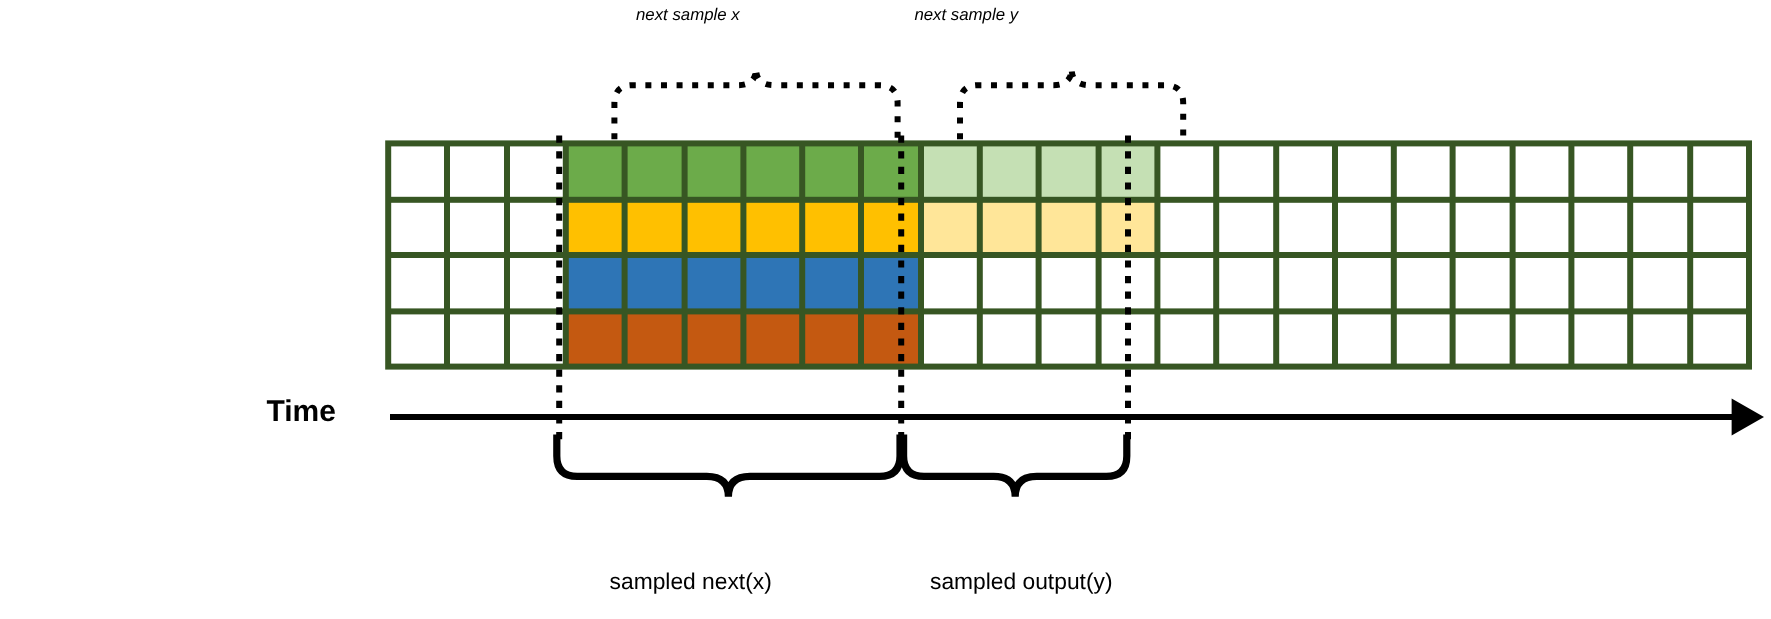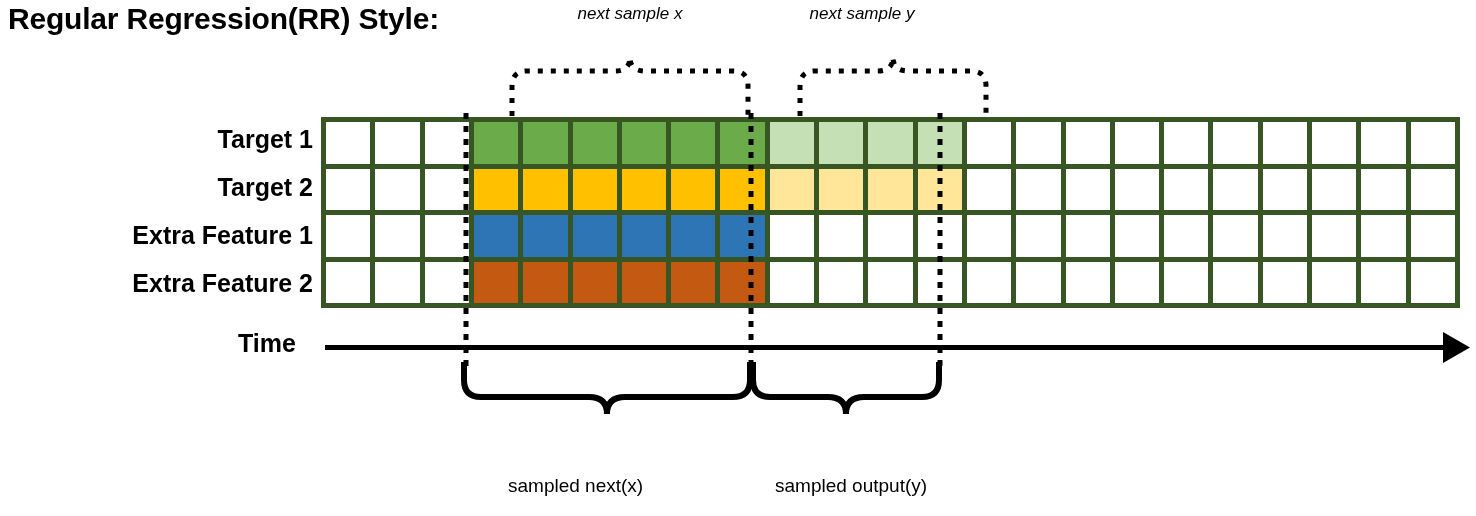--- a/index.html
+++ b/index.html
@@ -1,51 +1,44 @@
 <!DOCTYPE html>
 <html><head>
 <meta charset="utf-8">
 <style>
   html,body{margin:0;padding:0;}
   body{width:1476px;height:516px;background:#fff;font-family:"Liberation Sans",sans-serif;overflow:hidden;position:relative;}
   #stage{position:absolute;left:0;top:0;width:1476px;height:516px;}
 
   .title{position:absolute;left:8px;top:2px;font-size:30px;font-weight:bold;color:#000;white-space:nowrap;letter-spacing:-0.2px;}
 
-  .ann{position:absolute;font-size:17px;font-style:italic;color:#000;white-space:nowrap;text-align:center;}
+  .ann{position:absolute;font-size:14px;font-style:italic;color:#000;white-space:nowrap;}
 
   .rowlabel{position:absolute;right:0;font-size:25px;font-weight:bold;color:#000;white-space:nowrap;text-align:right;line-height:1;}
   #labels{position:absolute;left:0;top:117px;width:313px;height:191px;}
 
   #grid{position:absolute;left:321px;top:117px;width:1139px;height:191px;background:#375623;}
   .cell{position:absolute;background:#ffffff;}
 
   .timelabel{position:absolute;font-size:25px;font-weight:bold;color:#000;white-space:nowrap;}
   .axis{position:absolute;background:#000;}
 
   .capt{position:absolute;font-size:19px;color:#000;white-space:pre;line-height:25px;}
 
   svg.ov{position:absolute;left:0;top:0;width:1476px;height:516px;pointer-events:none;overflow:visible;}
 </style>
 </head>
 <body>
 
 <div id="stage">
 
-  <div class="title">Regular Regression(RR) Style:</div>
 
   <div class="ann" style="left:530px;top:4px;width:200px;">next sample x</div>
   <div class="ann" style="left:762px;top:4px;width:200px;">next sample y</div>
 
-  <div id="labels">
-    <div class="rowlabel" style="top:10px;width:305px;">Target 1</div>
-    <div class="rowlabel" style="top:58px;width:305px;">Target 2</div>
-    <div class="rowlabel" style="top:106px;width:305px;">Extra Feature 1</div>
-    <div class="rowlabel" style="top:154px;width:305px;">Extra Feature 2</div>
-  </div>
 
   <div id="grid" style="background: rgb(55, 86, 35);">
       <div class="cell" style="background: rgb(255, 255, 255); left: 5px; top: 5px; width: 44.3043px; height: 41.5px;"></div>
       <div class="cell" style="background: rgb(255, 255, 255); left: 54.3043px; top: 5px; width: 44.3043px; height: 41.5px;"></div>
       <div class="cell" style="background: rgb(255, 255, 255); left: 103.609px; top: 5px; width: 44.3043px; height: 41.5px;"></div>
       <div class="cell" style="background: rgb(108, 171, 74); left: 152.913px; top: 5px; width: 44.3043px; height: 41.5px;"></div>
       <div class="cell" style="background: rgb(108, 171, 74); left: 202.217px; top: 5px; width: 44.3043px; height: 41.5px;"></div>
       <div class="cell" style="background: rgb(108, 171, 74); left: 251.522px; top: 5px; width: 44.3043px; height: 41.5px;"></div>
       <div class="cell" style="background: rgb(108, 171, 74); left: 300.826px; top: 5px; width: 44.3043px; height: 41.5px;"></div>
       <div class="cell" style="background: rgb(108, 171, 74); left: 350.13px; top: 5px; width: 44.3043px; height: 41.5px;"></div>
@@ -128,21 +121,21 @@
       <div class="cell" style="background: rgb(255, 255, 255); left: 744.565px; top: 144.5px; width: 44.3043px; height: 41.5px;"></div>
       <div class="cell" style="background: rgb(255, 255, 255); left: 793.87px; top: 144.5px; width: 44.3043px; height: 41.5px;"></div>
       <div class="cell" style="background: rgb(255, 255, 255); left: 843.174px; top: 144.5px; width: 44.3043px; height: 41.5px;"></div>
       <div class="cell" style="background: rgb(255, 255, 255); left: 892.478px; top: 144.5px; width: 44.3043px; height: 41.5px;"></div>
       <div class="cell" style="background: rgb(255, 255, 255); left: 941.783px; top: 144.5px; width: 44.3043px; height: 41.5px;"></div>
       <div class="cell" style="background: rgb(255, 255, 255); left: 991.087px; top: 144.5px; width: 44.3043px; height: 41.5px;"></div>
       <div class="cell" style="background: rgb(255, 255, 255); left: 1040.39px; top: 144.5px; width: 44.3043px; height: 41.5px;"></div>
       <div class="cell" style="background: rgb(255, 255, 255); left: 1089.7px; top: 144.5px; width: 44.3043px; height: 41.5px;"></div>
     </div>
 
-  <div class="timelabel" style="left:222px;top:329px;margin-left:16px;">Time</div>
+  <div class="timelabel" style="left:222px;top:329px;">Time</div>
   <div class="axis" style="left:325px;top:345px;width:1135px;height:5px;"></div>
 
   <div class="capt" style="left:508px;top:423px;">
     <div>sampled next(x)</div>
     
     
   </div>
   <div class="capt" style="left:775px;top:423px;">
     <div>sampled output(y)</div>
     

